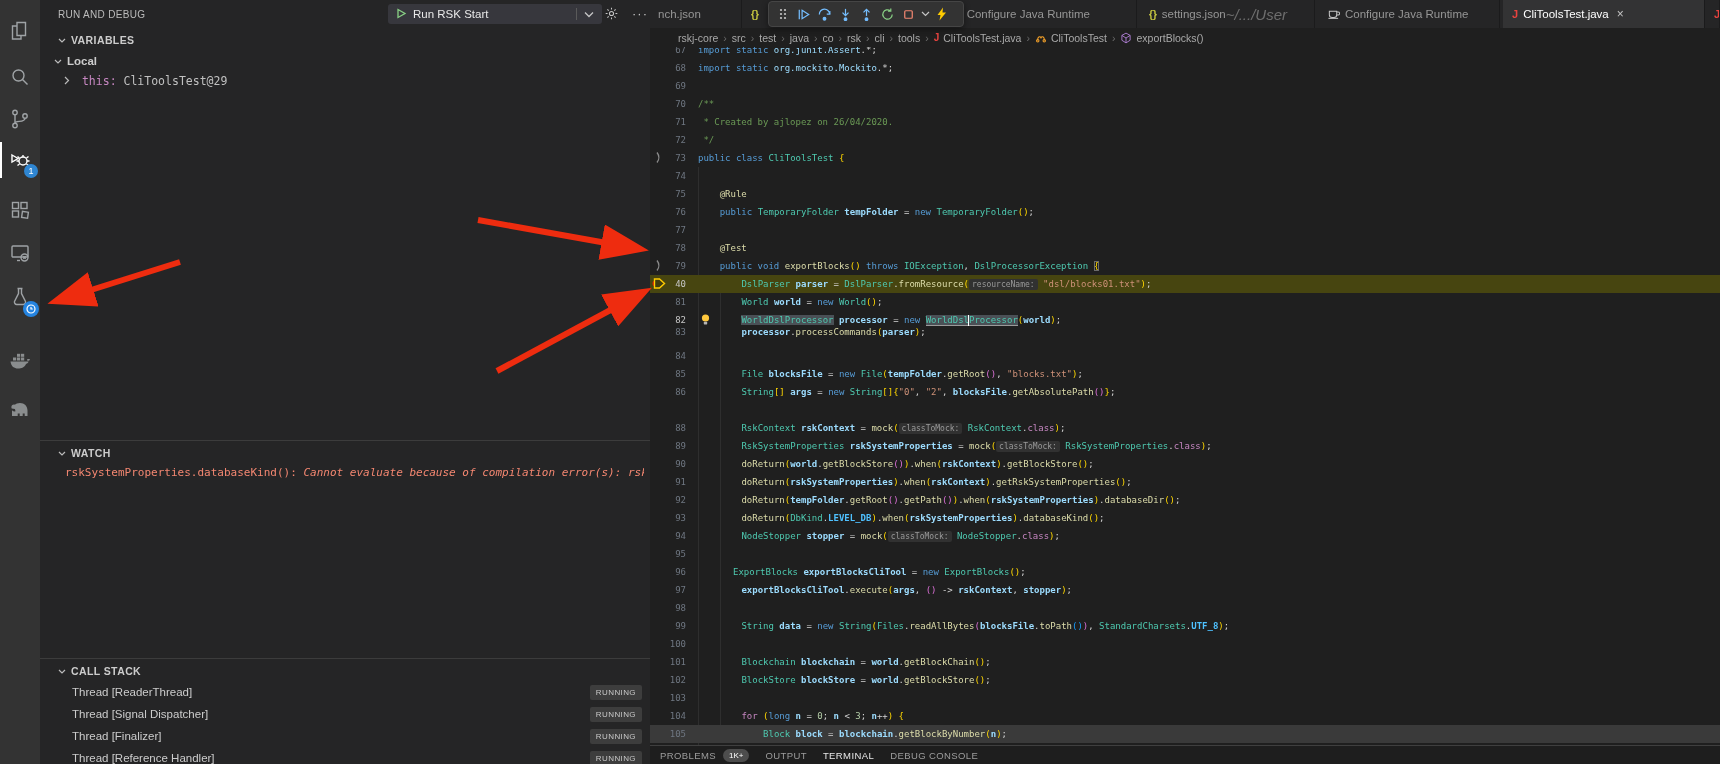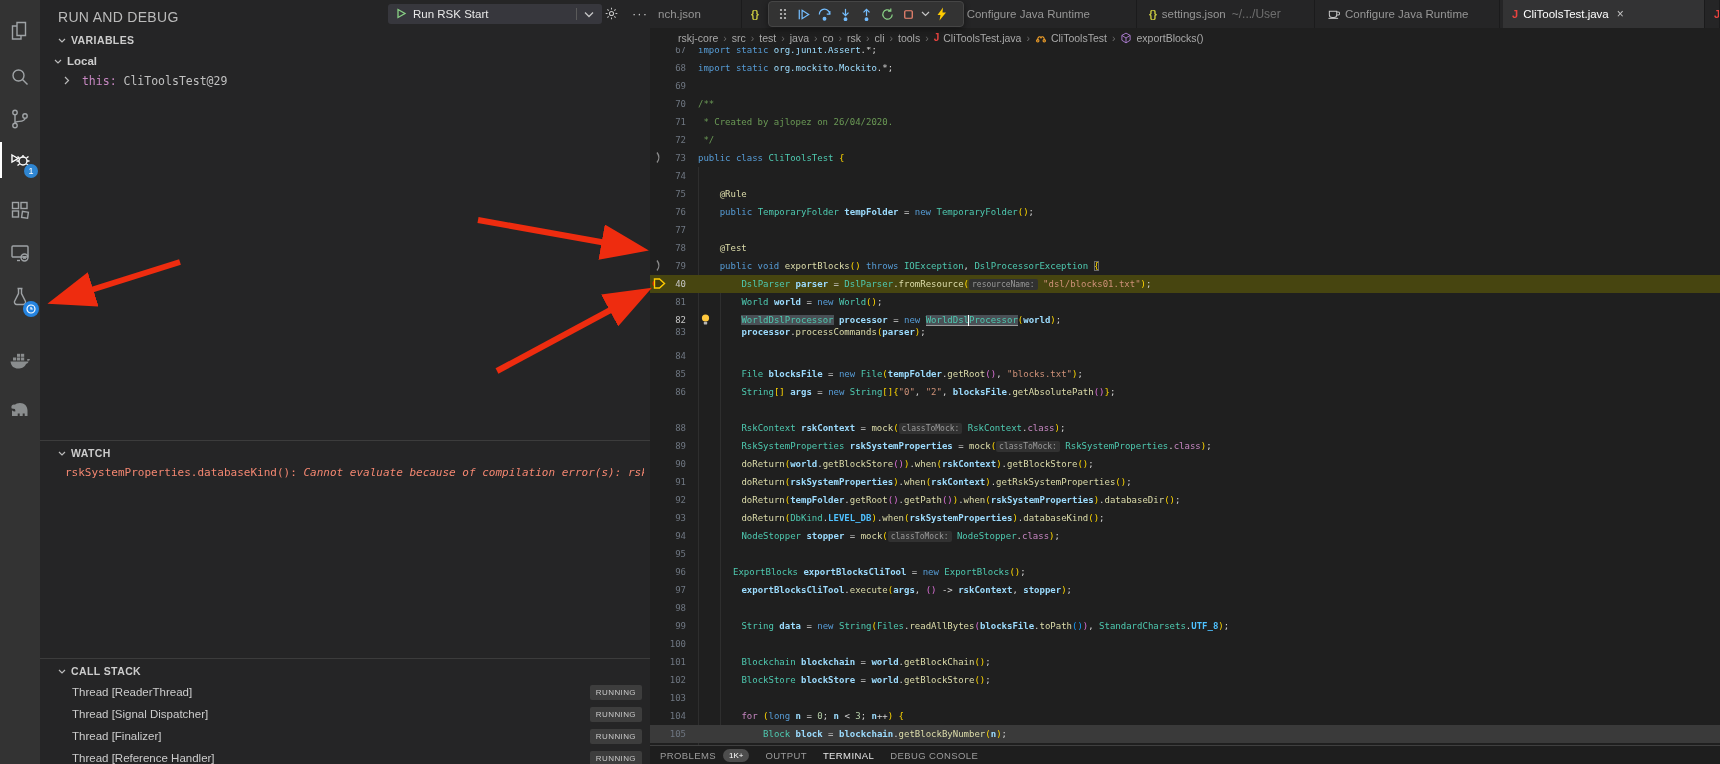--- a/index.html
+++ b/index.html
@@ -13,21 +13,21 @@
   .ab-item svg { stroke:#9fa3a6; fill:none; stroke-width:1.4; }
   .ab-item.active svg { stroke:#ffffff; }
   .ab-item.active::before { content:""; position:absolute; left:0; top:2px; bottom:2px; width:2px; background:#ffffff; }
   .ab-badge { position:absolute; right:2px; bottom:2px; min-width:14px; height:14px; border-radius:8px;
     background:#2f86d2; color:#fff; font-size:9px; line-height:14px; text-align:center; }
   .ab-clock { position:absolute; right:1px; bottom:0px; width:16px; height:16px; border-radius:8px; background:#2584e0;
     display:flex; align-items:center; justify-content:center; }
 
   
   .sidebar { position:absolute; left:40px; top:0; width:610px; height:764px; background:#252526; z-index:2; color:#cccccc; }
-  .sb-title { position:absolute; left:18px; top:9px; font-size:14px; color:#bbbbbb; letter-spacing:.3px; }
+  .sb-title { position:absolute; left:18px; top:9px; font-size:10px; color:#bbbbbb; letter-spacing:.3px; }
   .run-btn { position:absolute; left:348px; top:4px; width:214px; height:20px; background:#37373d; border-radius:3px;
     display:flex; align-items:center; font-size:11.5px; color:#e8e8e8; }
   .run-btn .play { margin:0 6px 0 8px; }
   .run-btn .sep { width:1px; height:12px; background:#5a5a5a; margin-left:auto; }
   .run-btn .chev { margin:0 8px 0 7px; }
   .hdr-gear { position:absolute; left:564px; top:6px; }
   .hdr-dots { position:absolute; left:592px; top:6px; color:#c5c5c5; font-size:13px; letter-spacing:1px; }
   .section-h { position:absolute; font-size:10.5px; font-weight:bold; color:#cccccc; letter-spacing:.4px; }
   .chev-i { display:inline-block; margin-right:5px; }
   .sb-divider { position:absolute; left:0; width:610px; height:1px; background:#3c3c3c; }
@@ -43,21 +43,21 @@
   .thread-badge { position:absolute; right:8px; top:3px; background:#3d3d3d; color:#c8c8c8; font-size:8px;
     letter-spacing:.4px; padding:3px 6px; border-radius:2px; }
 
   
   .editor { position:absolute; left:650px; top:0; width:1070px; height:764px; background:#1f1f1f; }
   .tabstrip { position:absolute; left:0; top:0; width:1070px; height:28px; background:#252526; }
   .tab { position:absolute; top:0; height:28px; display:flex; align-items:center; font-size:11.5px; color:#969696;
     border-right:1px solid #1b1b1c; background:#252526; overflow:hidden; white-space:nowrap; }
   .tab.active { background:#333334; color:#ffffff; }
   .tab .ticon { margin:0 5px 0 9px; font-weight:bold; font-size:10px; color:#cbcb41; }
-  .tab .desc { margin-left:6px; font-size:12px; color:#6e6e6e; }
+  .tab .desc { font-size:15px; color:#6e6e6e;font-style:italic; }
   .tab .close { margin-left:8px; color:#c5c5c5; font-size:12px; }
   .jicon { font-weight:bold; font-size:11px; color:#e8433f; margin:0 5px 0 9px; }
 
   .dbg-toolbar { position:absolute; left:118px; top:1px; width:196px; height:26px; background:#333333;
     border:1px solid #454545; border-radius:4px; box-shadow:0 2px 6px rgba(0,0,0,.45); z-index:8;
     display:flex; align-items:center; padding:0 3px; }
   .dbg-toolbar .ti { width:21px; height:22px; display:flex; align-items:center; justify-content:center; }
 
   .breadcrumb { position:absolute; left:0; top:28px; width:1070px; height:19px; display:flex; align-items:center;
     font-size:10.5px; color:#a9a9a9; }

